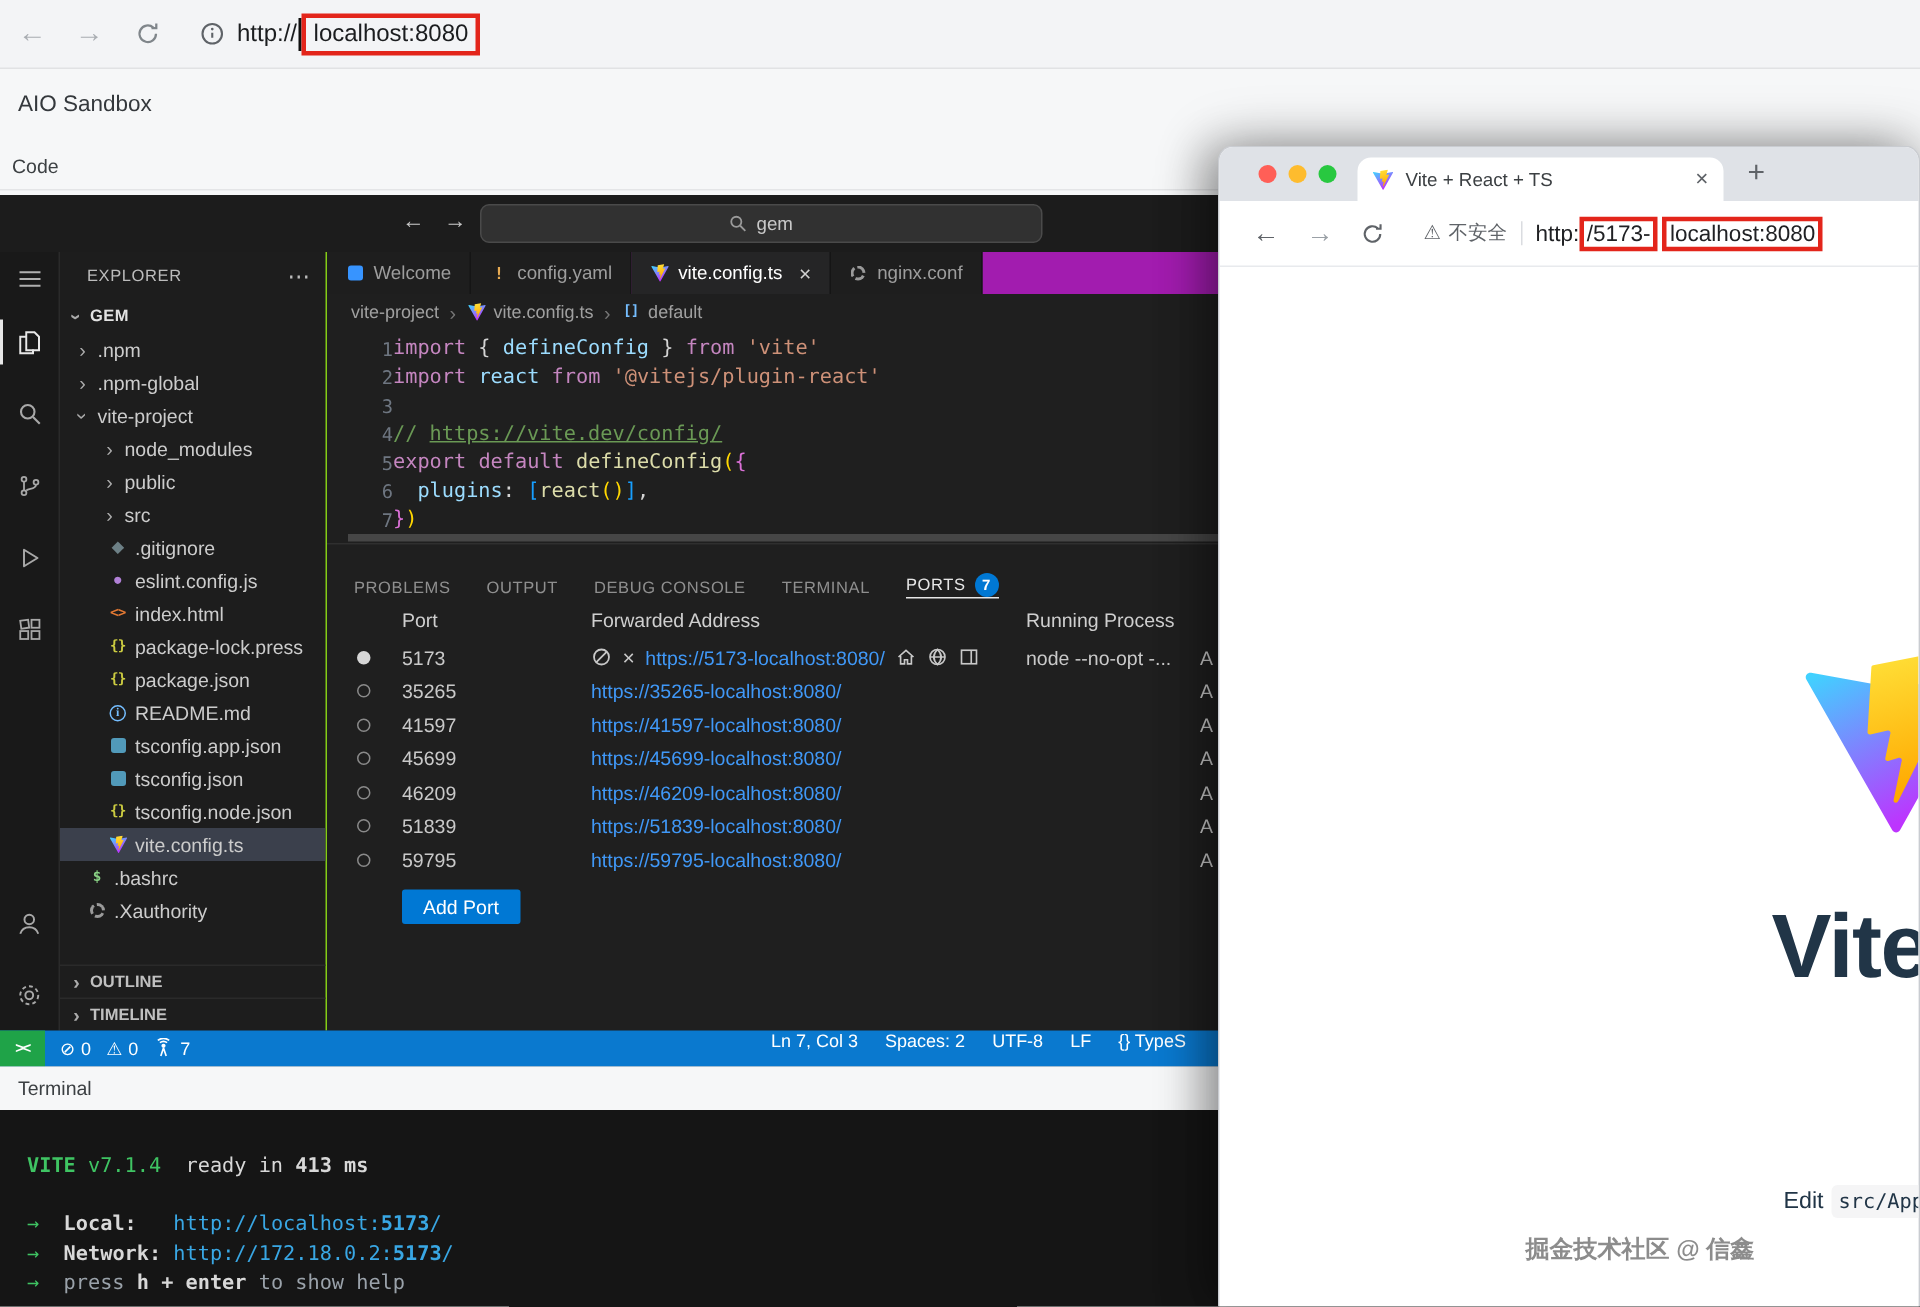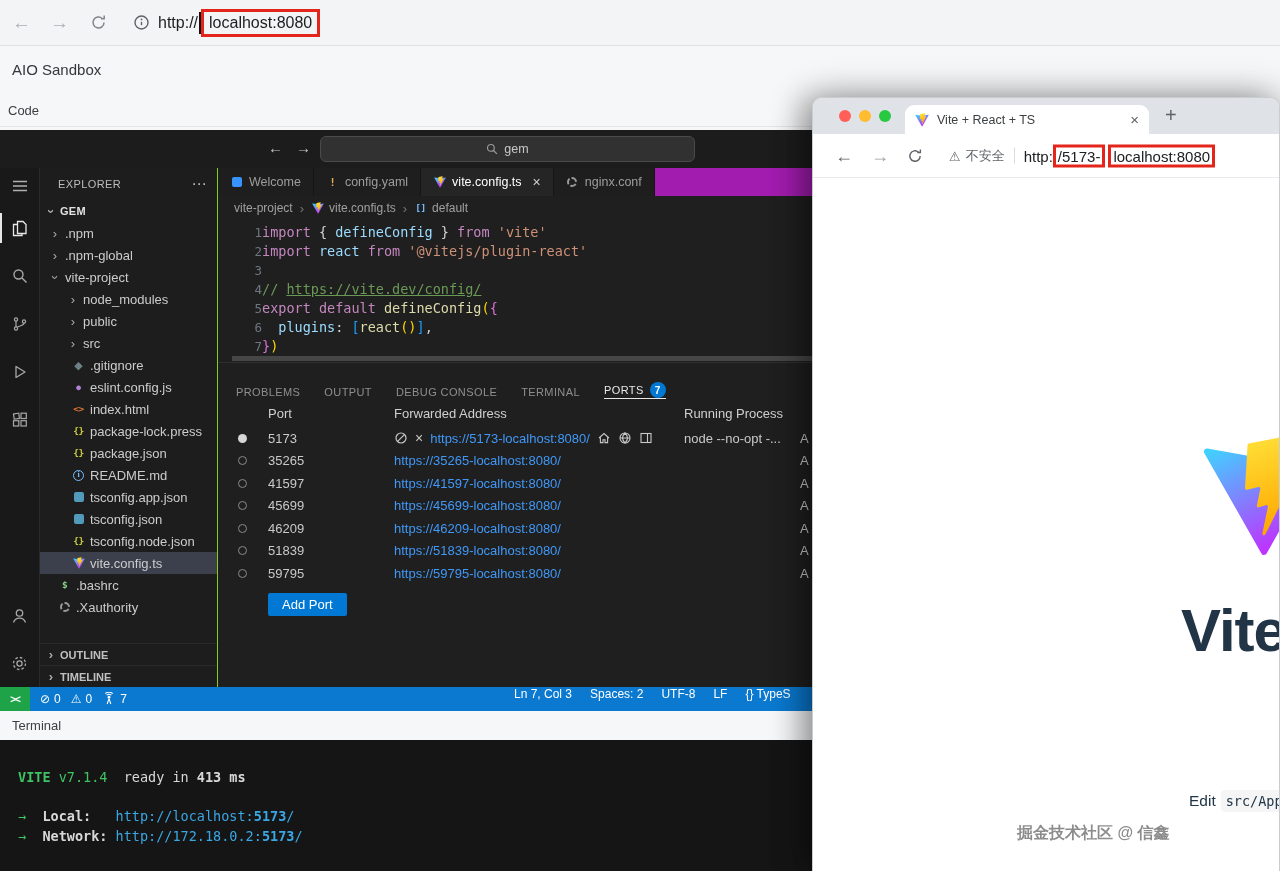--- a/index.html
+++ b/index.html
@@ -550,20 +550,21 @@
 </div>
 
 <div class="terminal-strip" style="position:absolute">
   <div class="terminal-label">Terminal</div>
 </div>
 <div class="terminal">
     <div class="t-line"><span class="t-green t-bold">VITE</span><span class="t-green"> v7.1.4</span><span class="t-fg">  ready in </span><span class="t-fg t-bold">413 ms</span></div>
     <div class="t-line">&nbsp;</div>
     <div class="t-line"><span class="t-green">→</span><span class="t-fg">  </span><span class="t-fg t-bold">Local:</span><span class="t-fg">   </span><span class="t-cyan">http://localhost:</span><span class="t-cyan t-bold">5173</span><span class="t-cyan">/</span></div>
     <div class="t-line"><span class="t-green">→</span><span class="t-fg">  </span><span class="t-fg t-bold">Network:</span><span class="t-fg"> </span><span class="t-cyan">http://172.18.0.2:</span><span class="t-cyan t-bold">5173</span><span class="t-cyan">/</span></div>
+    <div class="t-line"><span class="t-green">→</span><span class="t-dim">  press </span><span class="t-fg t-bold">h + enter</span><span class="t-dim"> to show help</span></div>
   </div>
 
 <div class="chrome">
   <div class="cw-strip">
     <span class="tl red"></span>
     <span class="tl yellow"></span>
     <span class="tl green"></span>
     <div class="cw-tab">
       <span class="cw-fav">
           <svg width="14" height="14" viewBox="0 0 410 404">

